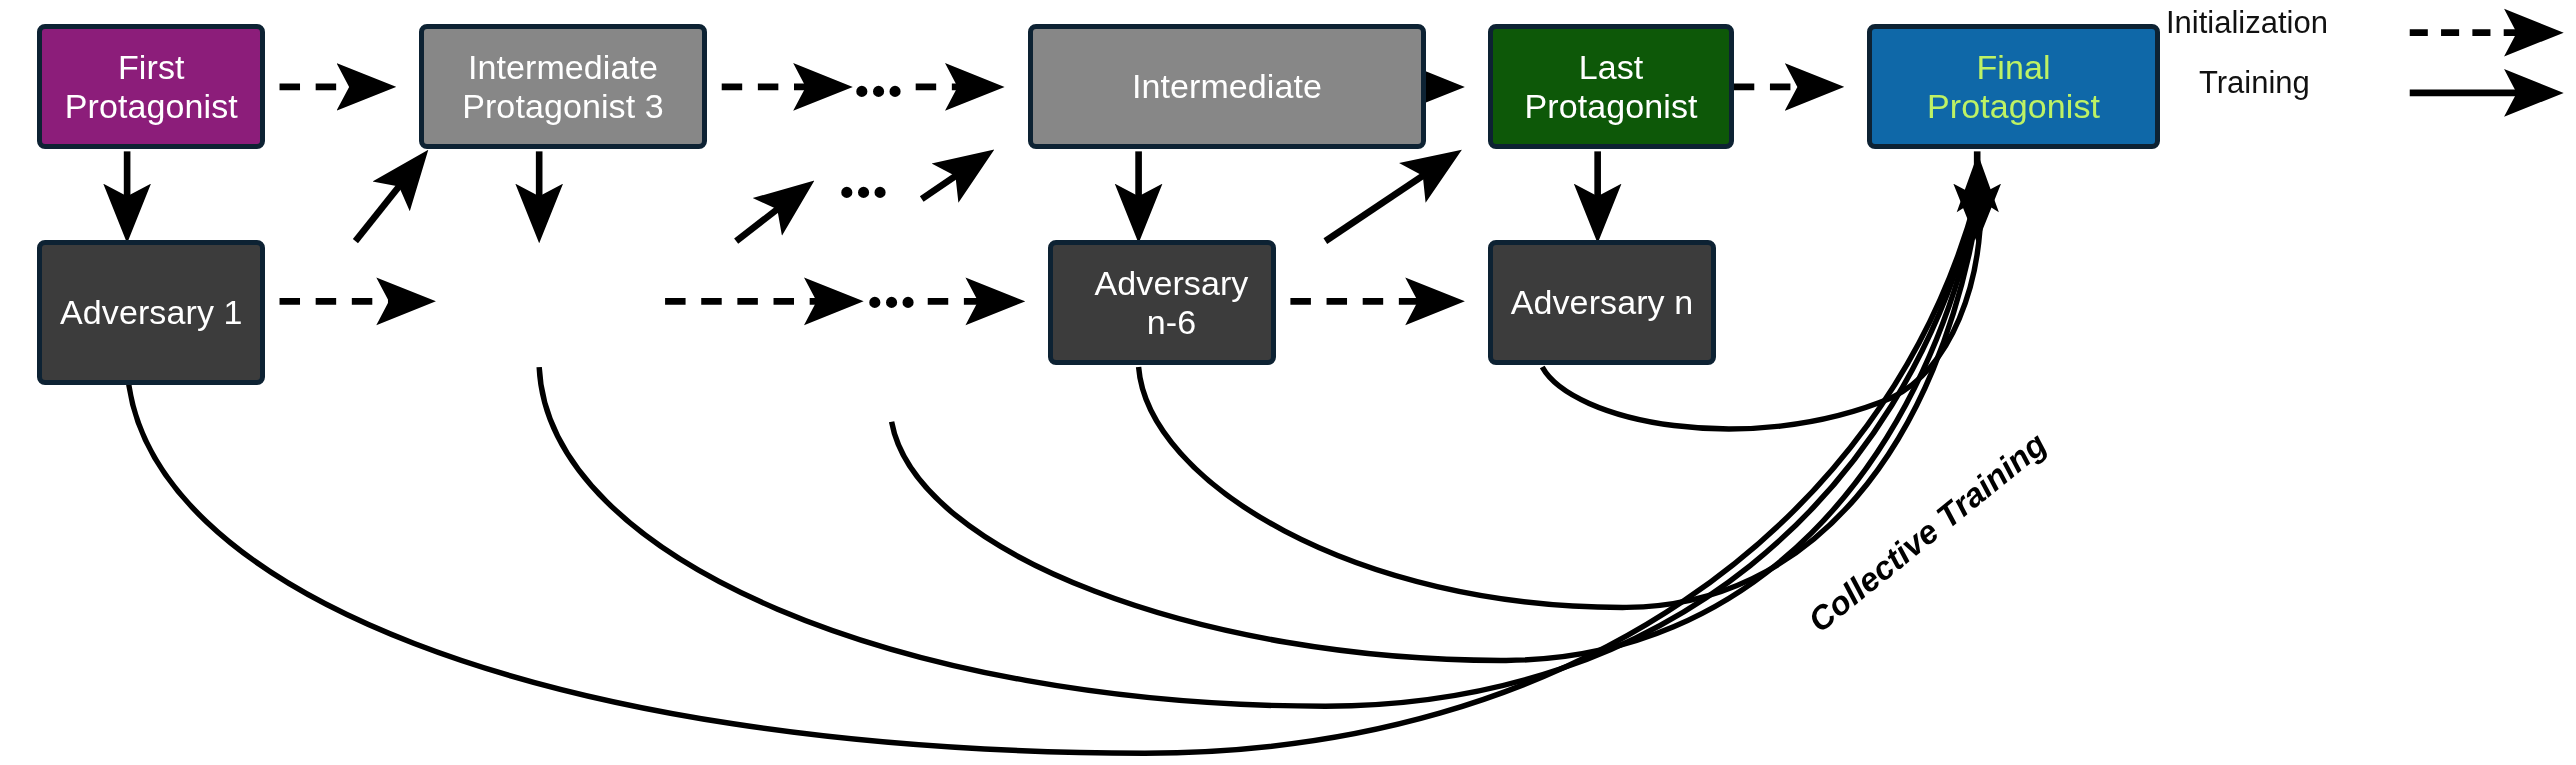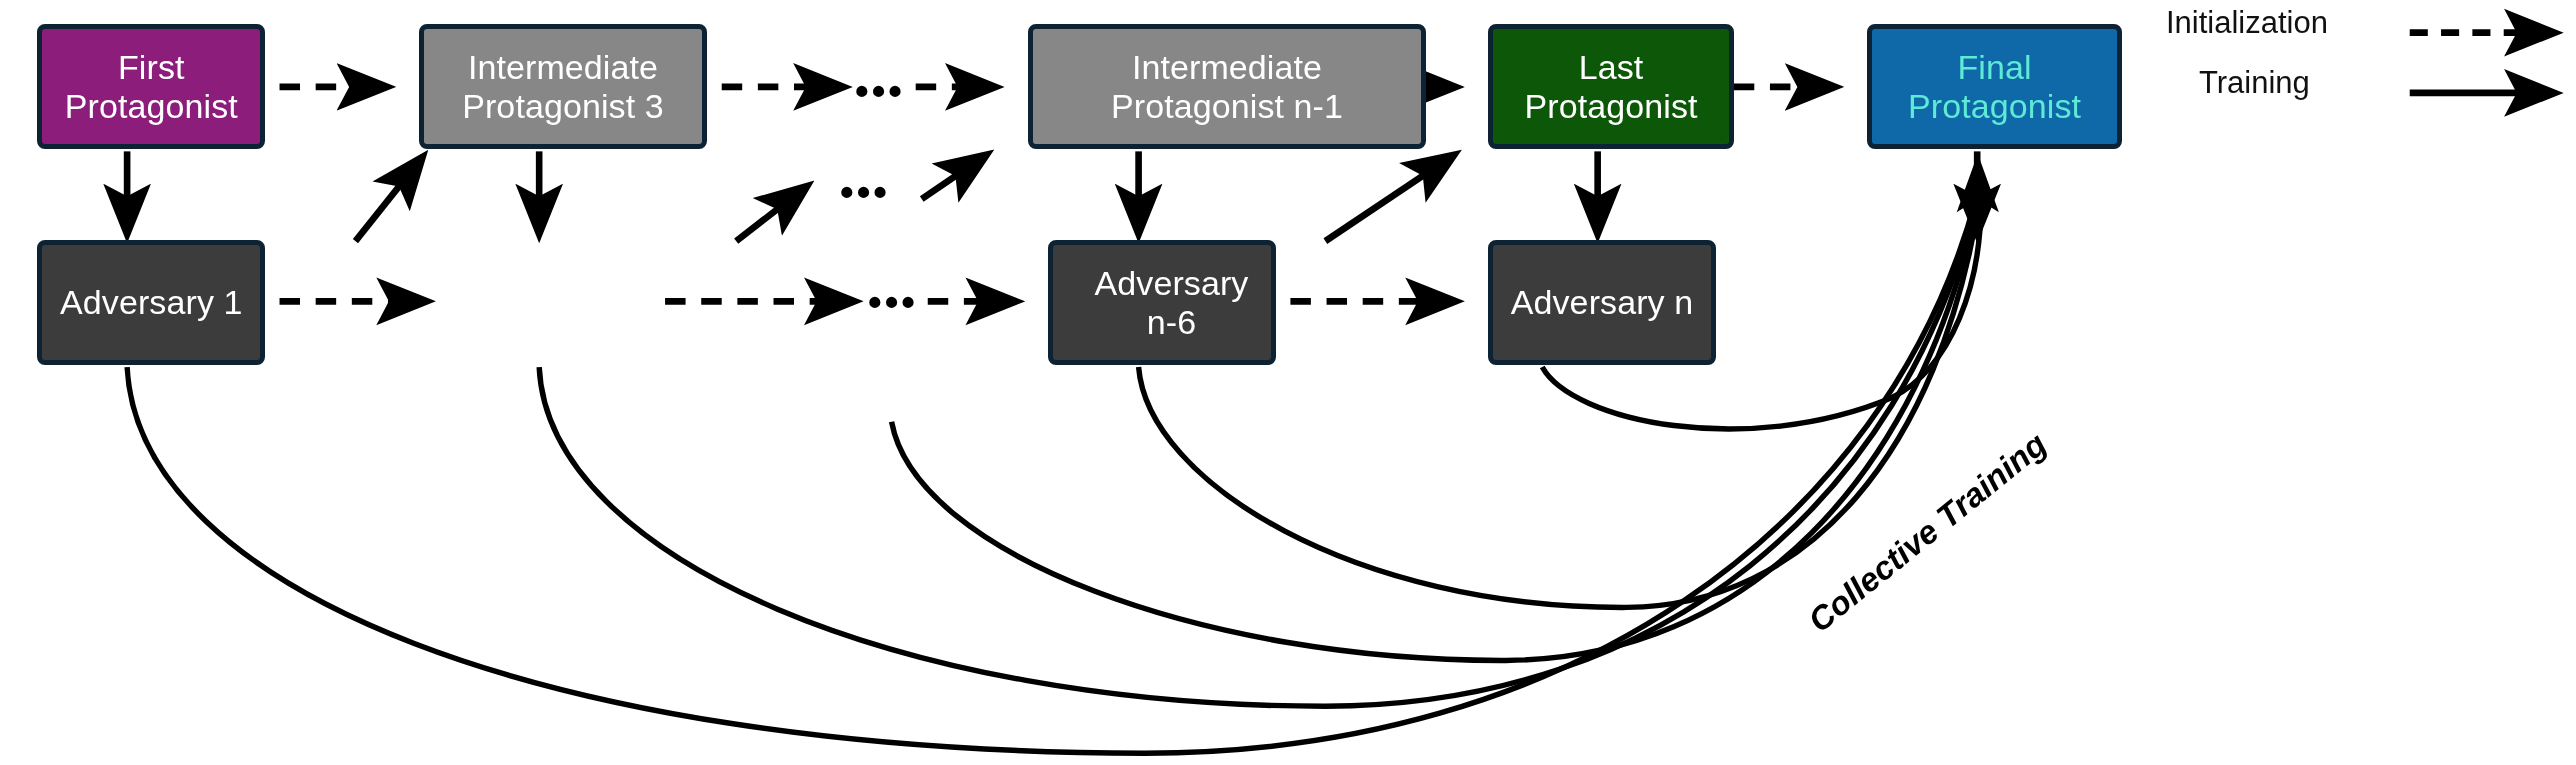--- a/index.html
+++ b/index.html
@@ -136,32 +136,31 @@
   <div class="node" style="left: 13.3px; top: 24px; width: 228px; height: 125px; background: rgb(140, 29, 122); border-color: rgb(13, 34, 51); color: rgb(255, 255, 255);">
     <span class="ln">First</span>
     <span class="ln">Protagonist</span>
   </div>
   <div class="node" style="left: 395px; top: 24px; width: 288px; height: 125px; background: rgb(135, 135, 135); border-color: rgb(13, 34, 51); color: rgb(255, 255, 255);">
     <span class="ln">Intermediate</span>
     <span class="ln">Protagonist 3</span>
   </div>
   <div class="node" style="left: 1004px; top: 24px; width: 398px; height: 125px; background: rgb(135, 135, 135); border-color: rgb(13, 34, 51); color: rgb(255, 255, 255);">
     <span class="ln">Intermediate</span>
-    <span class="ln">Protagonist n-1</span>
   </div>
   <div class="node" style="left: 1464px; top: 24px; width: 246px; height: 125px; background: rgb(13, 88, 8); border-color: rgb(13, 34, 51); color: rgb(255, 255, 255);">
     <span class="ln">Last</span>
     <span class="ln">Protagonist</span>
   </div>
-  <div class="node" style="left: 1843px; top: 24px; width: 255px; height: 125px; background: rgb(15, 104, 168); border-color: rgb(13, 34, 51); color: #5eead4;">
+  <div class="node" style="left: 1843px; top: 24px; width: 293px; height: 125px; background: rgb(15, 104, 168); border-color: rgb(13, 34, 51); color: #bef264;">
     <span class="ln">Final</span>
     <span class="ln">Protagonist</span>
   </div>
 
-  <div class="node" style="left: 13.3px; top: 240px; width: 228px; height: 125px; background: rgb(60, 60, 60); border-color: rgb(13, 34, 51); color: rgb(255, 255, 255);">
+  <div class="node" style="left: 13.3px; top: 240px; width: 228px; height: 145px; background: rgb(60, 60, 60); border-color: rgb(13, 34, 51); color: rgb(255, 255, 255);">
     <span class="ln">Adversary 1</span>
 
   </div>
   <div class="node" style="left: 1024px; top: 240px; width: 228px; height: 125px; background: rgb(60, 60, 60); border-color: rgb(13, 34, 51); color: rgb(255, 255, 255); padding-left: 19px;">
     <span class="ln">Adversary</span>
     <span class="ln">n-6</span>
   </div>
   <div class="node" style="left: 1464px; top: 240px; width: 228px; height: 125px; background: rgb(60, 60, 60); border-color: rgb(13, 34, 51); color: rgb(255, 255, 255);">
     <span class="ln">Adversary n</span>
 

